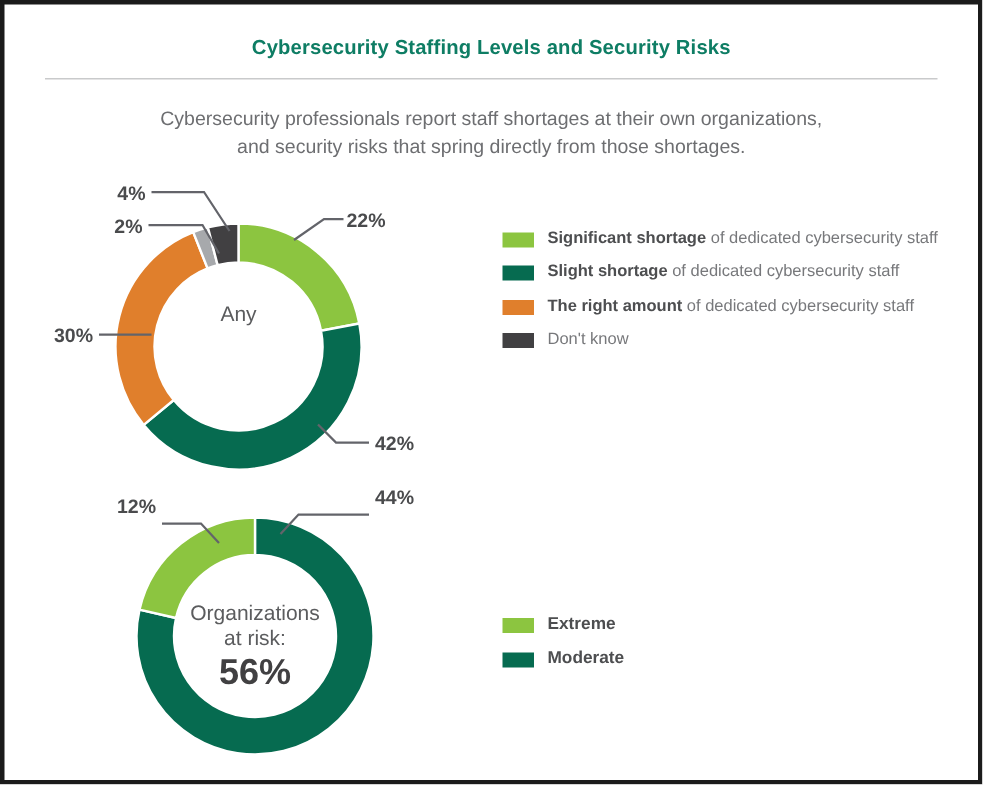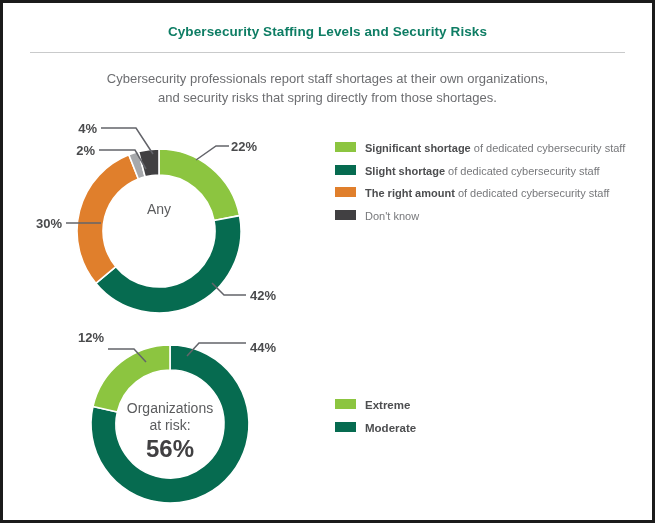--- a/index.html
+++ b/index.html
@@ -10,21 +10,21 @@
   #divider{left:30px;top:52px;width:595px;height:1px;background:#c9cacb;}
   .subtitle{left:0;width:655px;text-align:center;font-size:13px;color:#6d6e71;}
   #subtitle-1{top:71px;}
   #subtitle-2{top:90px;}
   #chart-canvas{left:0;top:0;width:655px;height:523px;}
   .pct{font-size:13px;font-weight:bold;color:#4a4b4d;}
   .pct.r{text-align:right;}
   .center-label{text-align:center;color:#5b5c5e;font-size:14px;line-height:17px;}
   .center-label .big{display:block;font-size:24px;line-height:26px;font-weight:bold;color:#414042;margin-top:2px;}
   .legend{display:flex;flex-direction:column;}
-  .legend-row{display:flex;align-items:flex-start;height:22.5px;padding-left:32px;}
+  .legend-row{display:flex;align-items:flex-end;height:22.5px;padding-left:32px;}
   .legend2 .legend-row{height:23px;}
   .swatch{width:21px;height:10px;margin-right:9px;flex:0 0 auto;}
   .legend-text{font-size:11px;color:#77787b;white-space:nowrap;}
   .legend-text b{color:#4d4e50;}
   .legend2 .legend-text{font-size:11.5px;font-weight:bold;color:#4d4e50;}
 </style>
 </head>
 <body>
 
 <div id="frame">
@@ -75,21 +75,21 @@
       <span class="swatch" style="background-color: rgb(224, 127, 44);"></span>
       <span class="legend-text"><b>The right amount</b><span> of dedicated cybersecurity staff</span></span>
     </div>
     <div class="legend-row">
       <span class="swatch" style="background-color: rgb(65, 64, 66);"></span>
       <span class="legend-text"><b></b><span>Don't know</span></span>
     </div>
   </div>
 
   <div class="abs pct r" style="left:68px;top:330px;width:36px;">12%</div>
-  <div class="abs pct" style="left:250px;top:340px;">44%</div>
+  <div class="abs pct" style="left:250px;top:324px;">44%</div>
 
   <div class="abs center-label" style="left:100px;top:400px;width:140px;">
     <span style="display:block;">Organizations</span>
     <span style="display:block;">at risk:</span>
     <span class="big">56%</span>
   </div>
 
   <div class="abs legend legend2" style="left:303px;top:399px;">
     <div class="legend-row">
       <span class="swatch" style="background-color: rgb(140, 197, 64);"></span>

